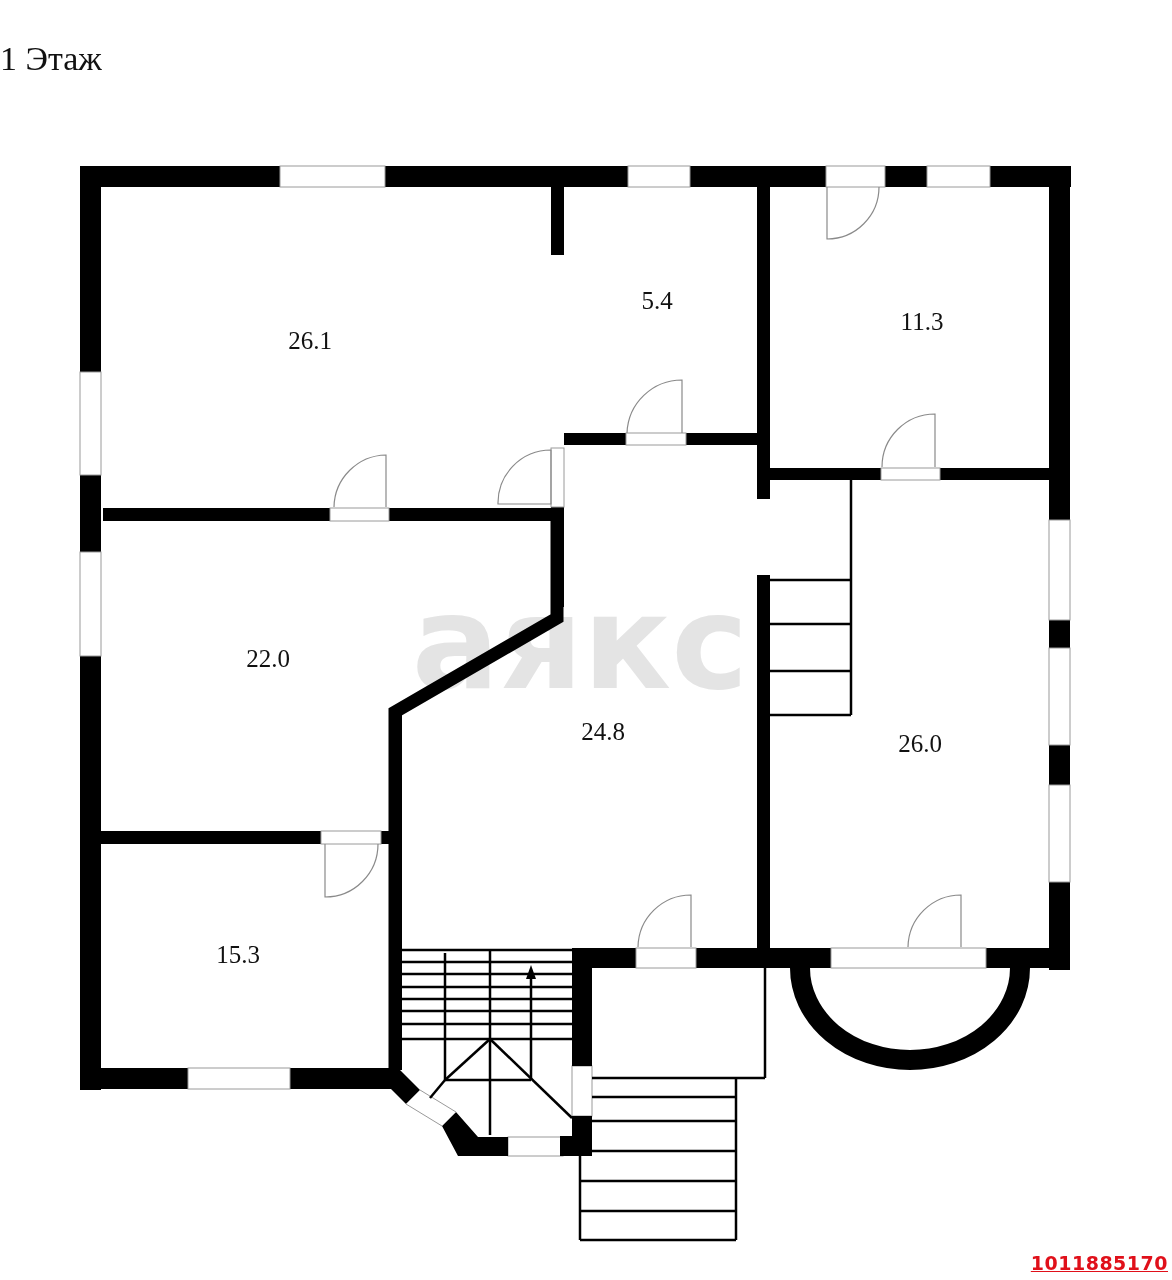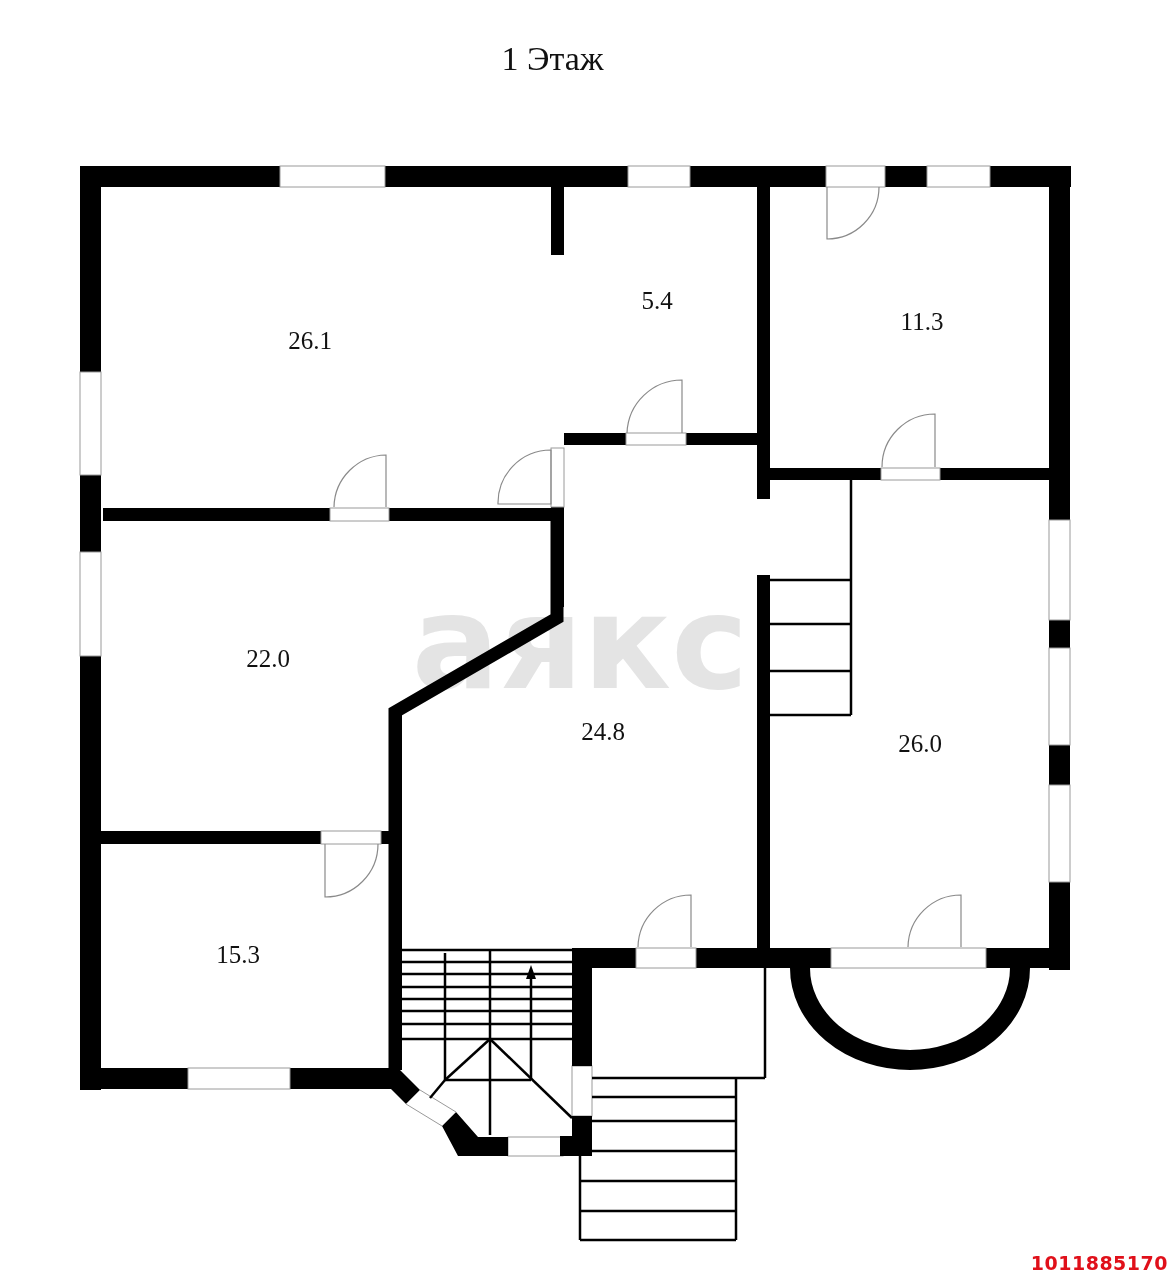--- a/index.html
+++ b/index.html
@@ -1,27 +1,27 @@
 <!DOCTYPE html>
 <html><head>
 <meta charset="utf-8">
 <style>
   html, body { margin: 0; padding: 0; background: #ffffff; }
   body { width: 1172px; height: 1280px; position: relative; overflow: hidden; }
   .title {
-    position: absolute; left: 0; width: 1081px; top: 40px; text-align: center;
-    font-family: "Liberation Serif", "DejaVu Serif", serif; font-size: 34px; color: #111; padding-left: 12px;
+    position: absolute; left: 0; width: 1081px; top: 40px; text-align: left;
+    font-family: "Liberation Serif", "DejaVu Serif", serif; font-size: 34px; color: #111;
   }
   .plan { position: absolute; left: 0; top: 0; }
   .room-label { font-family: "Liberation Serif", "DejaVu Serif", serif; font-size: 25px; fill: #111; }
   .watermark { font-family: "DejaVu Sans", "Liberation Sans", sans-serif; font-weight: bold; font-size: 130px; fill: #e4e4e4; }
   .listing-id {
     position: absolute; right: 4px; bottom: 6px;
     font-family: "DejaVu Sans", "Liberation Sans", sans-serif; font-weight: bold;
-    font-size: 19px; color: #e0101a; letter-spacing: 0.5px;
+    font-size: 19px; color: #e0101a; letter-spacing: 0.5px; text-decoration: underline;
   }
 </style>
 </head>
 <body>
 
 <div class="title">1 Этаж</div>
 
 <svg class="plan" width="1172" height="1280" viewBox="0 0 1172 1280" xmlns="http://www.w3.org/2000/svg">
 
   <text class="watermark" x="580" y="688" text-anchor="middle">аякс</text>

